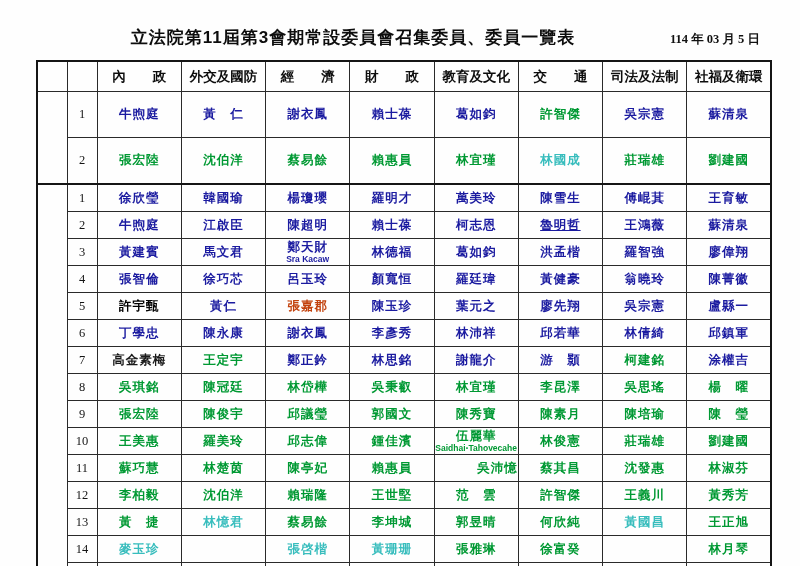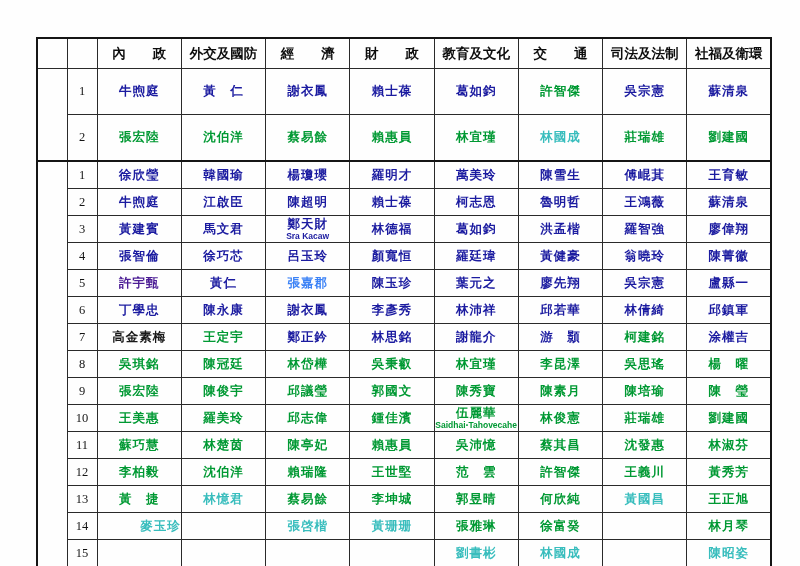--- a/index.html
+++ b/index.html
@@ -22,20 +22,22 @@
   tr.member td{height:26px;}
   tr.sep td{border-bottom:2px solid #151515;}
   td.name-cell{font-size:12.5px;font-weight:bold;letter-spacing:1px;line-height:1.15;}
   td.name-cell .sub{font-size:8.5px;letter-spacing:0;line-height:1.1;font-weight:bold;}
 </style>
 </head>
 <body>
 
 <div class="page">
   <div class="doc-header">
+    <div class="doc-title">立法院第11屆第3會期常設委員會召集委員、委員一覽表</div>
+    <div class="doc-date">114 年 03 月 5 日</div>
   </div>
 
   <table class="committee">
     <colgroup>
       <col class="c-group">
         <col class="c-num">
       <col>
         <col>
         <col>
         <col>
@@ -162,21 +164,21 @@
           </td>
           <td class="name-cell" style="color: rgb(27, 27, 160);">
             <div>陳超明</div>
           </td>
           <td class="name-cell" style="color: rgb(27, 27, 160);">
             <div>賴士葆</div>
           </td>
           <td class="name-cell" style="color: rgb(27, 27, 160);">
             <div>柯志恩</div>
           </td>
-          <td class="name-cell" style="color: rgb(27, 27, 160);">
+          <td class="name-cell" style="color: rgb(27, 27, 160); text-decoration: underline;">
             <div>魯明哲</div>
           </td>
           <td class="name-cell" style="color: rgb(27, 27, 160);">
             <div>王鴻薇</div>
           </td>
           <td class="name-cell" style="color: rgb(27, 27, 160);">
             <div>蘇清泉</div>
           </td>
         </tr>
         <tr class="member">
@@ -229,27 +231,27 @@
           </td>
           <td class="name-cell" style="color: rgb(27, 27, 160);">
             <div>翁曉玲</div>
           </td>
           <td class="name-cell" style="color: rgb(27, 27, 160);">
             <div>陳菁徽</div>
           </td>
         </tr>
         <tr class="member">
           <td class="num">5</td>
-          <td class="name-cell" style="color: #4c1d95;">
+          <td class="name-cell" style="color: #000000;">
             <div>許宇甄</div>
           </td>
           <td class="name-cell" style="color: rgb(27, 27, 160);">
             <div>黃仁</div>
           </td>
-          <td class="name-cell" style="color: #3b82f6;">
+          <td class="name-cell" style="color: #c2410c;">
             <div>張嘉郡</div>
           </td>
           <td class="name-cell" style="color: rgb(27, 27, 160);">
             <div>陳玉珍</div>
           </td>
           <td class="name-cell" style="color: rgb(27, 27, 160);">
             <div>葉元之</div>
           </td>
           <td class="name-cell" style="color: rgb(27, 27, 160);">
             <div>廖先翔</div>
@@ -404,21 +406,21 @@
           </td>
           <td class="name-cell" style="color: rgb(0, 153, 51);">
             <div>林楚茵</div>
           </td>
           <td class="name-cell" style="color: rgb(0, 153, 51);">
             <div>陳亭妃</div>
           </td>
           <td class="name-cell" style="color: rgb(0, 153, 51);">
             <div>賴惠員</div>
           </td>
-          <td class="name-cell" style="color: rgb(0, 153, 51);">
+          <td class="name-cell" style="color: rgb(0, 153, 51); text-align: right;">
             <div>吳沛憶</div>
           </td>
           <td class="name-cell" style="color: rgb(0, 153, 51);">
             <div>蔡其昌</div>
           </td>
           <td class="name-cell" style="color: rgb(0, 153, 51);">
             <div>沈發惠</div>
           </td>
           <td class="name-cell" style="color: rgb(0, 153, 51); margin-top: 15px;">
             <div>林淑芬</div>
@@ -473,21 +475,21 @@
           </td>
           <td class="name-cell" style="color: rgb(56, 189, 189);">
             <div>黃國昌</div>
           </td>
           <td class="name-cell" style="color: rgb(0, 153, 51);">
             <div>王正旭</div>
           </td>
         </tr>
         <tr class="member">
           <td class="num">14</td>
-          <td class="name-cell" style="color: rgb(56, 189, 189); text-align: right;">
+          <td class="name-cell" style="color: rgb(56, 189, 189);">
             <div>麥玉珍</div>
           </td>
           <td class="name-cell"></td>
           <td class="name-cell" style="color: rgb(56, 189, 189);">
             <div>張啓楷</div>
           </td>
           <td class="name-cell" style="color: rgb(56, 189, 189);">
             <div>黃珊珊</div>
           </td>
           <td class="name-cell" style="color: rgb(0, 153, 51);">

